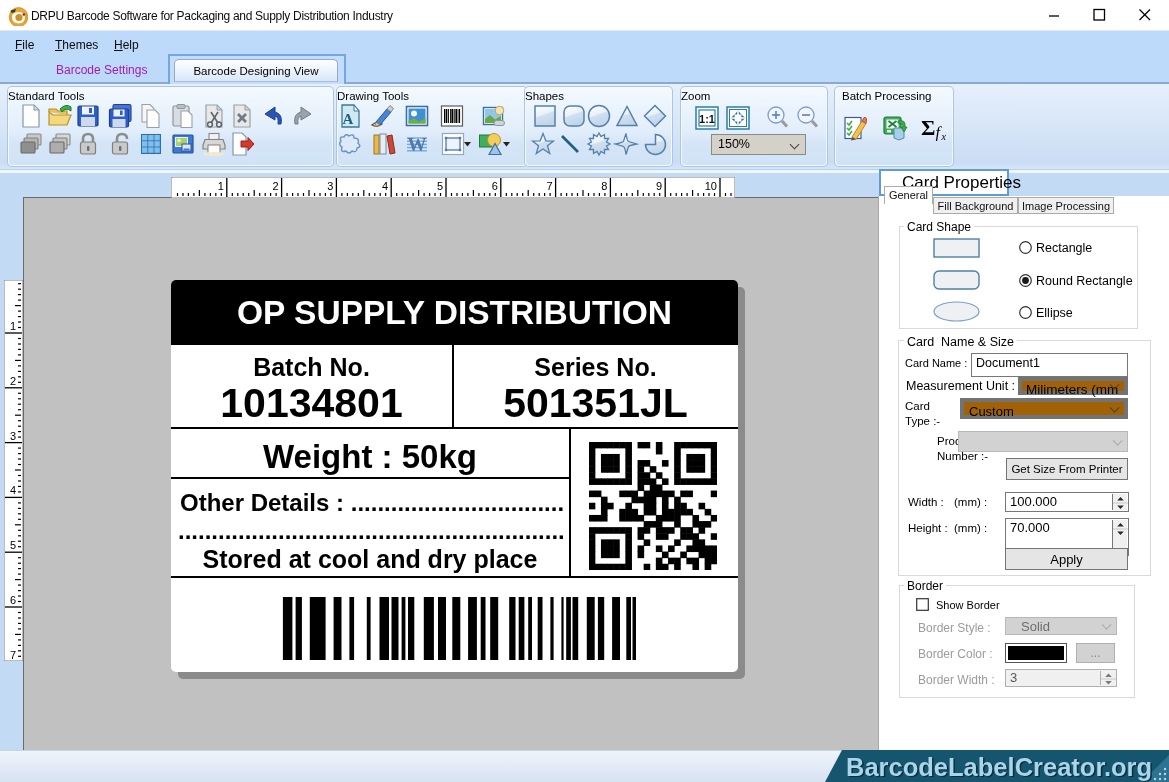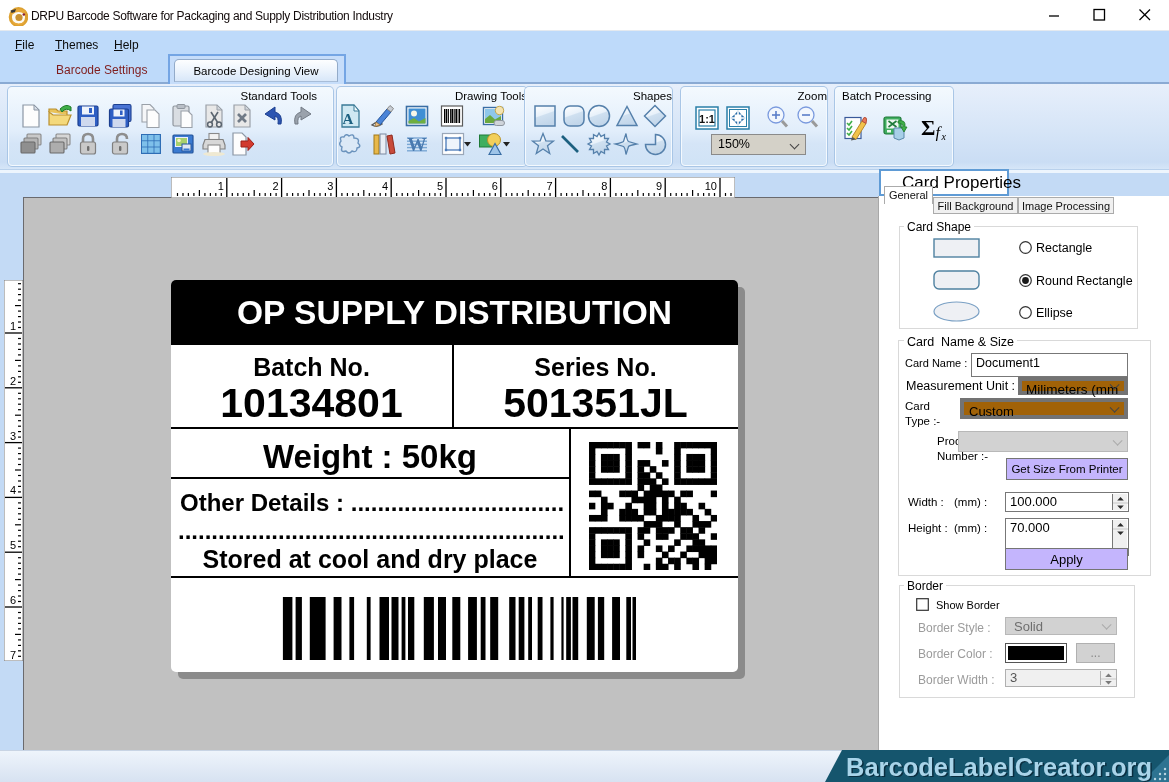--- a/index.html
+++ b/index.html
@@ -6,24 +6,24 @@
 body{font-family:"Liberation Sans",sans-serif;position:relative;background:#c3daf5}
 .abs{position:absolute}
 .titlebar{left:0;top:0;width:1169px;height:31px;background:#ffffff;border-bottom:1px solid #e4e9ef}
 .title-text{left:31px;top:8.5px;font-size:12px;letter-spacing:-0.3px;color:#120a0a}
 .menubar{left:0;top:31px;width:1169px;height:51px;background:#bedafa}
 .menu-item{top:37.5px;font-size:12px;color:#0b0b0b}
 .mu{text-decoration:underline}
 .tbline{left:0;top:82px;width:1169px;height:1.5px;background:#8aaad3}
 .tabsel{left:168px;top:54px;width:178px;height:33px;border:2px solid #74a5e4;background:#c6ddfa}
 .dtab{left:174px;top:59px;width:164px;height:23px;border:1px solid #93abc9;border-bottom:1px solid #a8bdd8;border-radius:5px 5px 0 0;background:linear-gradient(#fdfeff,#eef5fd 45%,#d8e7f9);color:#000;font-size:11.5px;text-align:center;line-height:23px}
-.btab{left:56px;top:63px;font-size:12px;color:#7f1d1d}
+.btab{left:56px;top:63px;font-size:12px;color:#a21caf}
 .toolbar{left:0;top:83.5px;width:1169px;height:86px;background:linear-gradient(#e7effb,#d6e5f7 55%,#caddf4 92%,#d6e6f8);border-bottom:1px solid #b9d1ec;box-shadow:0 3px 0 #edf5fd}
 .group{top:87px;height:79px;border:1px solid #f4f9fe;border-radius:4px;background:linear-gradient(#f3f9fe,#e2eefb 55%,#d5e5f7 72%,#d0e3f6);box-shadow:0 0 0 1px #a9c6e6}
-.gtitle{top:90px;font-size:11.5px;color:#000;text-align:right}
+.gtitle{top:90px;font-size:11.5px;color:#000;text-align:left}
 .zoomdd{left:711px;top:134px;width:95px;height:21px;background:#d4d1c8;border:1px solid #8a8a8a;font-size:12.5px;color:#000;line-height:19px;padding-left:6px}
 .zoomdd:after{content:"";position:absolute;right:7px;top:8px;border:1px solid #444;border-width:0 0 1.6px 1.6px;width:6px;height:6px;transform:translateY(-2px) rotate(-45deg)}
 .canvas{left:23px;top:197px;width:855px;height:553px;background:#c1c1c1;border-top:1.5px solid #6a6a6e;border-left:1.5px solid #6a6a6e}
 .hruler{left:171px;top:177px}
 .vruler{left:4px;top:280px}
 .card{left:171px;top:280px;width:567px;height:392px;background:#fff;border-radius:5px;box-shadow:7px 7px 0 #8b8b8b}
 .chead{left:171px;top:280px;width:567px;height:65px;background:#000;border-radius:5px 5px 0 0;color:#fff;font-weight:bold;font-size:33.5px;text-align:center;line-height:65px;letter-spacing:0}
 .cline{background:#000}
 .ct{color:#000;font-weight:bold;text-align:center}
 .rpanel{left:878px;top:196px;width:291px;height:554px;background:#fff;border-left:1px solid #a8a8a8}
@@ -32,21 +32,21 @@
 .ptabsel{top:186px;height:18px;background:#fff;border-bottom:none;z-index:3}
 .grpbox{border:1px solid #d9d9d9}
 .grplbl{font-size:12px;color:#000;background:#fff;padding:0 3px}
 .lbl{font-size:12.5px;color:#000;white-space:nowrap}
 .glbl{font-size:12.5px;color:#9b9b9b}
 .field{border:1px solid #777;background:#fff;font-size:13px;color:#000}
 .combo{border:4px solid #737373;background:#a16207;font-size:13.5px;color:#000}
 .combod{border:1px solid #b8b8b8;background:#d2d2d2}
 .chev:after{content:"";position:absolute;right:7px;top:50%;border:1px solid #444;border-width:0 0 1.5px 1.5px;width:5.5px;height:5.5px;transform:translateY(-70%) rotate(-45deg)}
 .chevd:after{border-color:#aaa}
-.btn{border:1px solid #757575;background:#c4b5fd;font-size:12px;color:#000;text-align:center;white-space:nowrap;overflow:hidden}
+.btn{border:1px solid #757575;background:#e5e5e5;font-size:12px;color:#000;text-align:center;white-space:nowrap;overflow:hidden}
 .spin{border:1px solid #777;background:#fff;font-size:13px;color:#000}
 .spinbtns{position:absolute;right:1px;top:1px;bottom:1px;width:15px;border-left:1px solid #999;background:#f0f0f0}
 .statusbar{left:0;top:750px;width:1169px;height:32px;background:linear-gradient(#eef4fb,#d7e2f1);border-top:1px solid #c8d4e4}
 </style></head>
 <body>
 <div class="abs titlebar"></div>
 <svg class="abs" style="left:8px;top:5px" width="20" height="21" viewBox="0 0 20 21">
 <ellipse cx="10.5" cy="12" rx="8.2" ry="8.5" fill="#fdfaf2" stroke="#dda130" stroke-width="3.2"></ellipse>
 <path d="M3 7 Q10 1.5 18 6 L16.5 9 Q10 5 4.5 9.5 Z" fill="#e8a93a"></path>
 <path d="M2.5 5.5 L8 4 L7 7 L3.5 8 Z" fill="#3a3a3a"></path>
@@ -927,21 +927,21 @@
         <path d="M7.5 15.1 L10.8 11.6 L4.2 11.6 Z" fill="#2b2b2b"></path>
       </svg></span></div>
 <div class="abs btn" style="left:1005px;top:548px;width:123px;height:22px;line-height:21px;font-size:13px">Apply</div>
 <div class="abs grpbox" style="left:899px;top:585px;width:236px;height:113px"></div>
 <div class="abs grplbl" style="left:904px;top:579px">Border</div>
 <svg class="abs" style="left:916px;top:598px" width="13" height="13" viewBox="0 0 13 13">
     <rect x="0.7" y="0.7" width="11.6" height="11.6" fill="#fff" stroke="#333" stroke-width="1.2"></rect>
   </svg>
 <div class="abs lbl" style="left:936px;top:599px;font-size:11px">Show Border</div>
 <div class="abs glbl" style="left:918px;top:621px;font-size:12px">Border Style :</div>
-<div class="abs combo combod chev chevd" style="left:1005px;top:617px;width:112px;height:18px;color:#6e6e6e;line-height:17px;padding-left:8px;font-size:13px">Solid</div>
+<div class="abs combo combod chev chevd" style="left:1005px;top:617px;width:112px;height:18px;color:#6e6e6e;line-height:17px;padding-left:15px;font-size:13px">Solid</div>
 <div class="abs glbl" style="left:918px;top:647px;font-size:12px">Border Color :</div>
 <div class="abs" style="left:1005px;top:643px;width:62px;height:20px;border:1px solid #555;background:#000;box-shadow:inset 0 0 0 2px #fff"></div>
 <div class="abs btn" style="left:1076px;top:643px;width:39px;height:20px;background:#d2d2d2;border-color:#b0b0b0;color:#8a8a8a;line-height:18px">...</div>
 <div class="abs glbl" style="left:918px;top:673px;font-size:12px">Border Width :</div>
 <div class="abs spin" style="left:1005px;top:669px;width:112px;height:18px;background:#f0f0f0;border-color:#b0b0b0;color:#555;line-height:16px;padding-left:4px">3<span class="spinbtns" style="border-left:1px solid #b0b0b0;background:#f0f0f0"><svg width="15" height="16" viewBox="0 0 15 16">
         <line x1="0" y1="8.0" x2="15" y2="8.0" stroke="#c8c8c8" stroke-width="1"></line>
         <path d="M7.5 2.4 L10.8 5.9 L4.2 5.9 Z" fill="#7a7a7a"></path>
         <path d="M7.5 13.6 L10.8 10.1 L4.2 10.1 Z" fill="#7a7a7a"></path>
       </svg></span></div>
 <div class="abs statusbar"></div>

